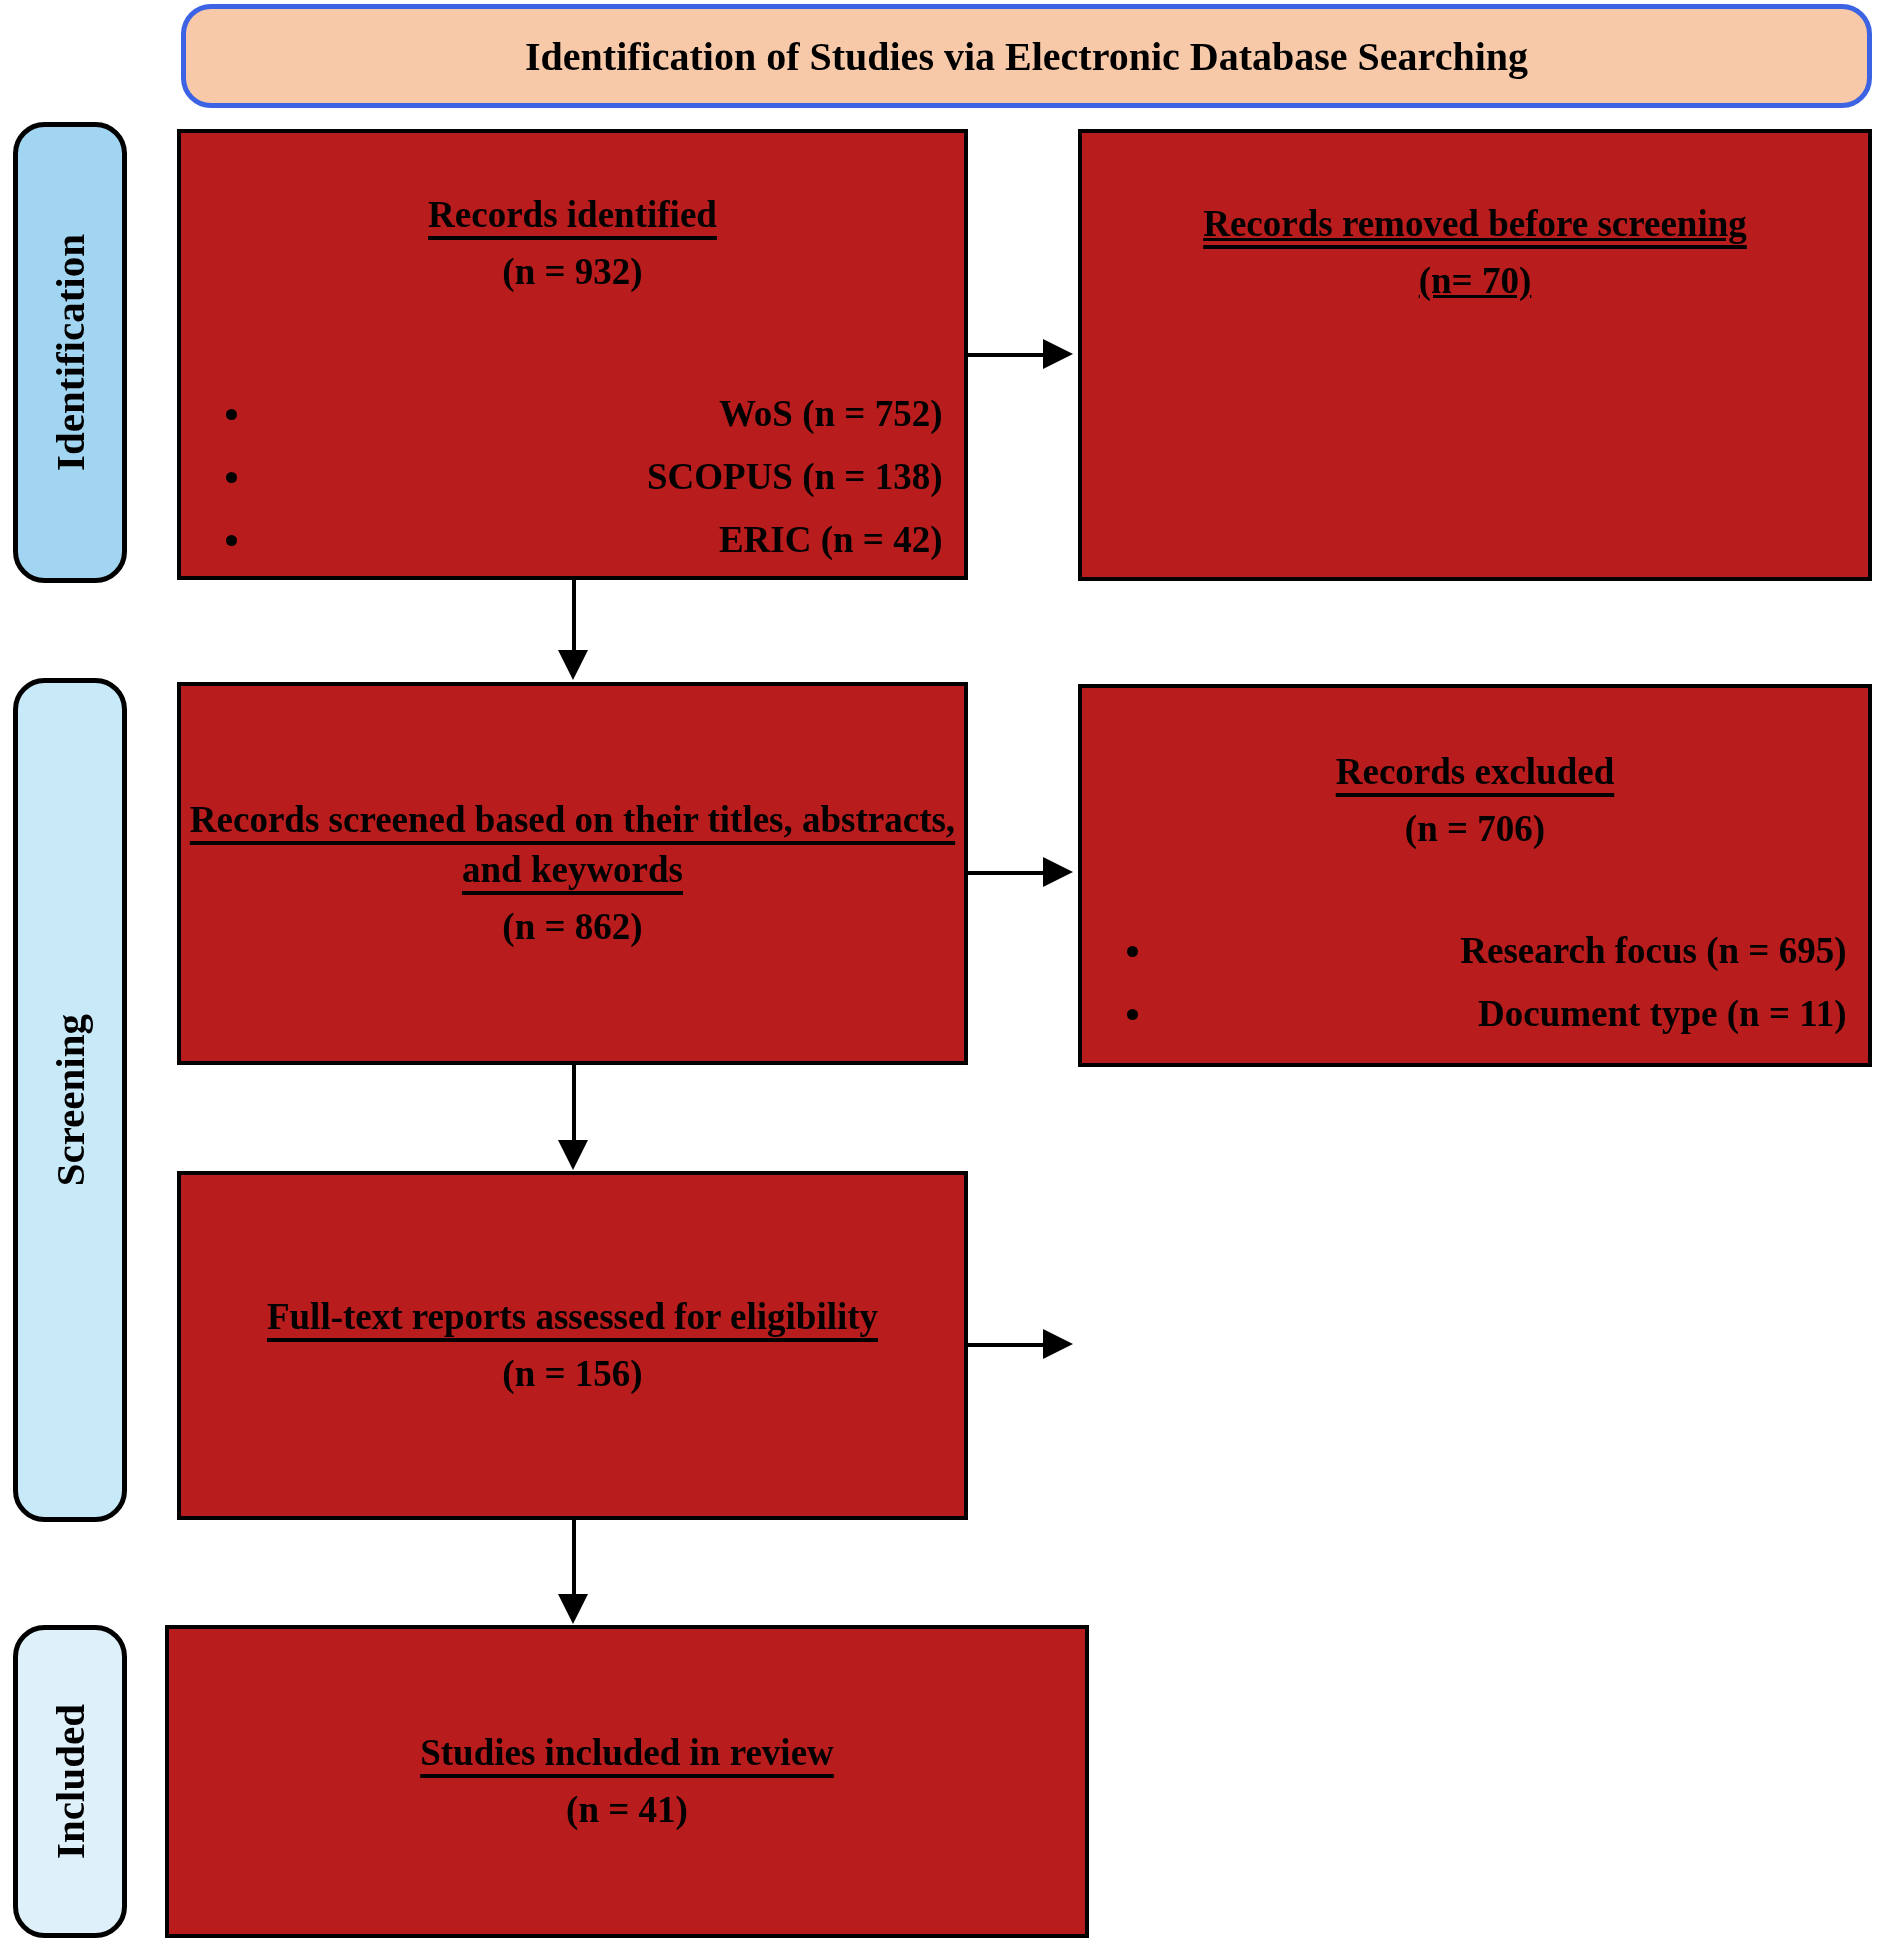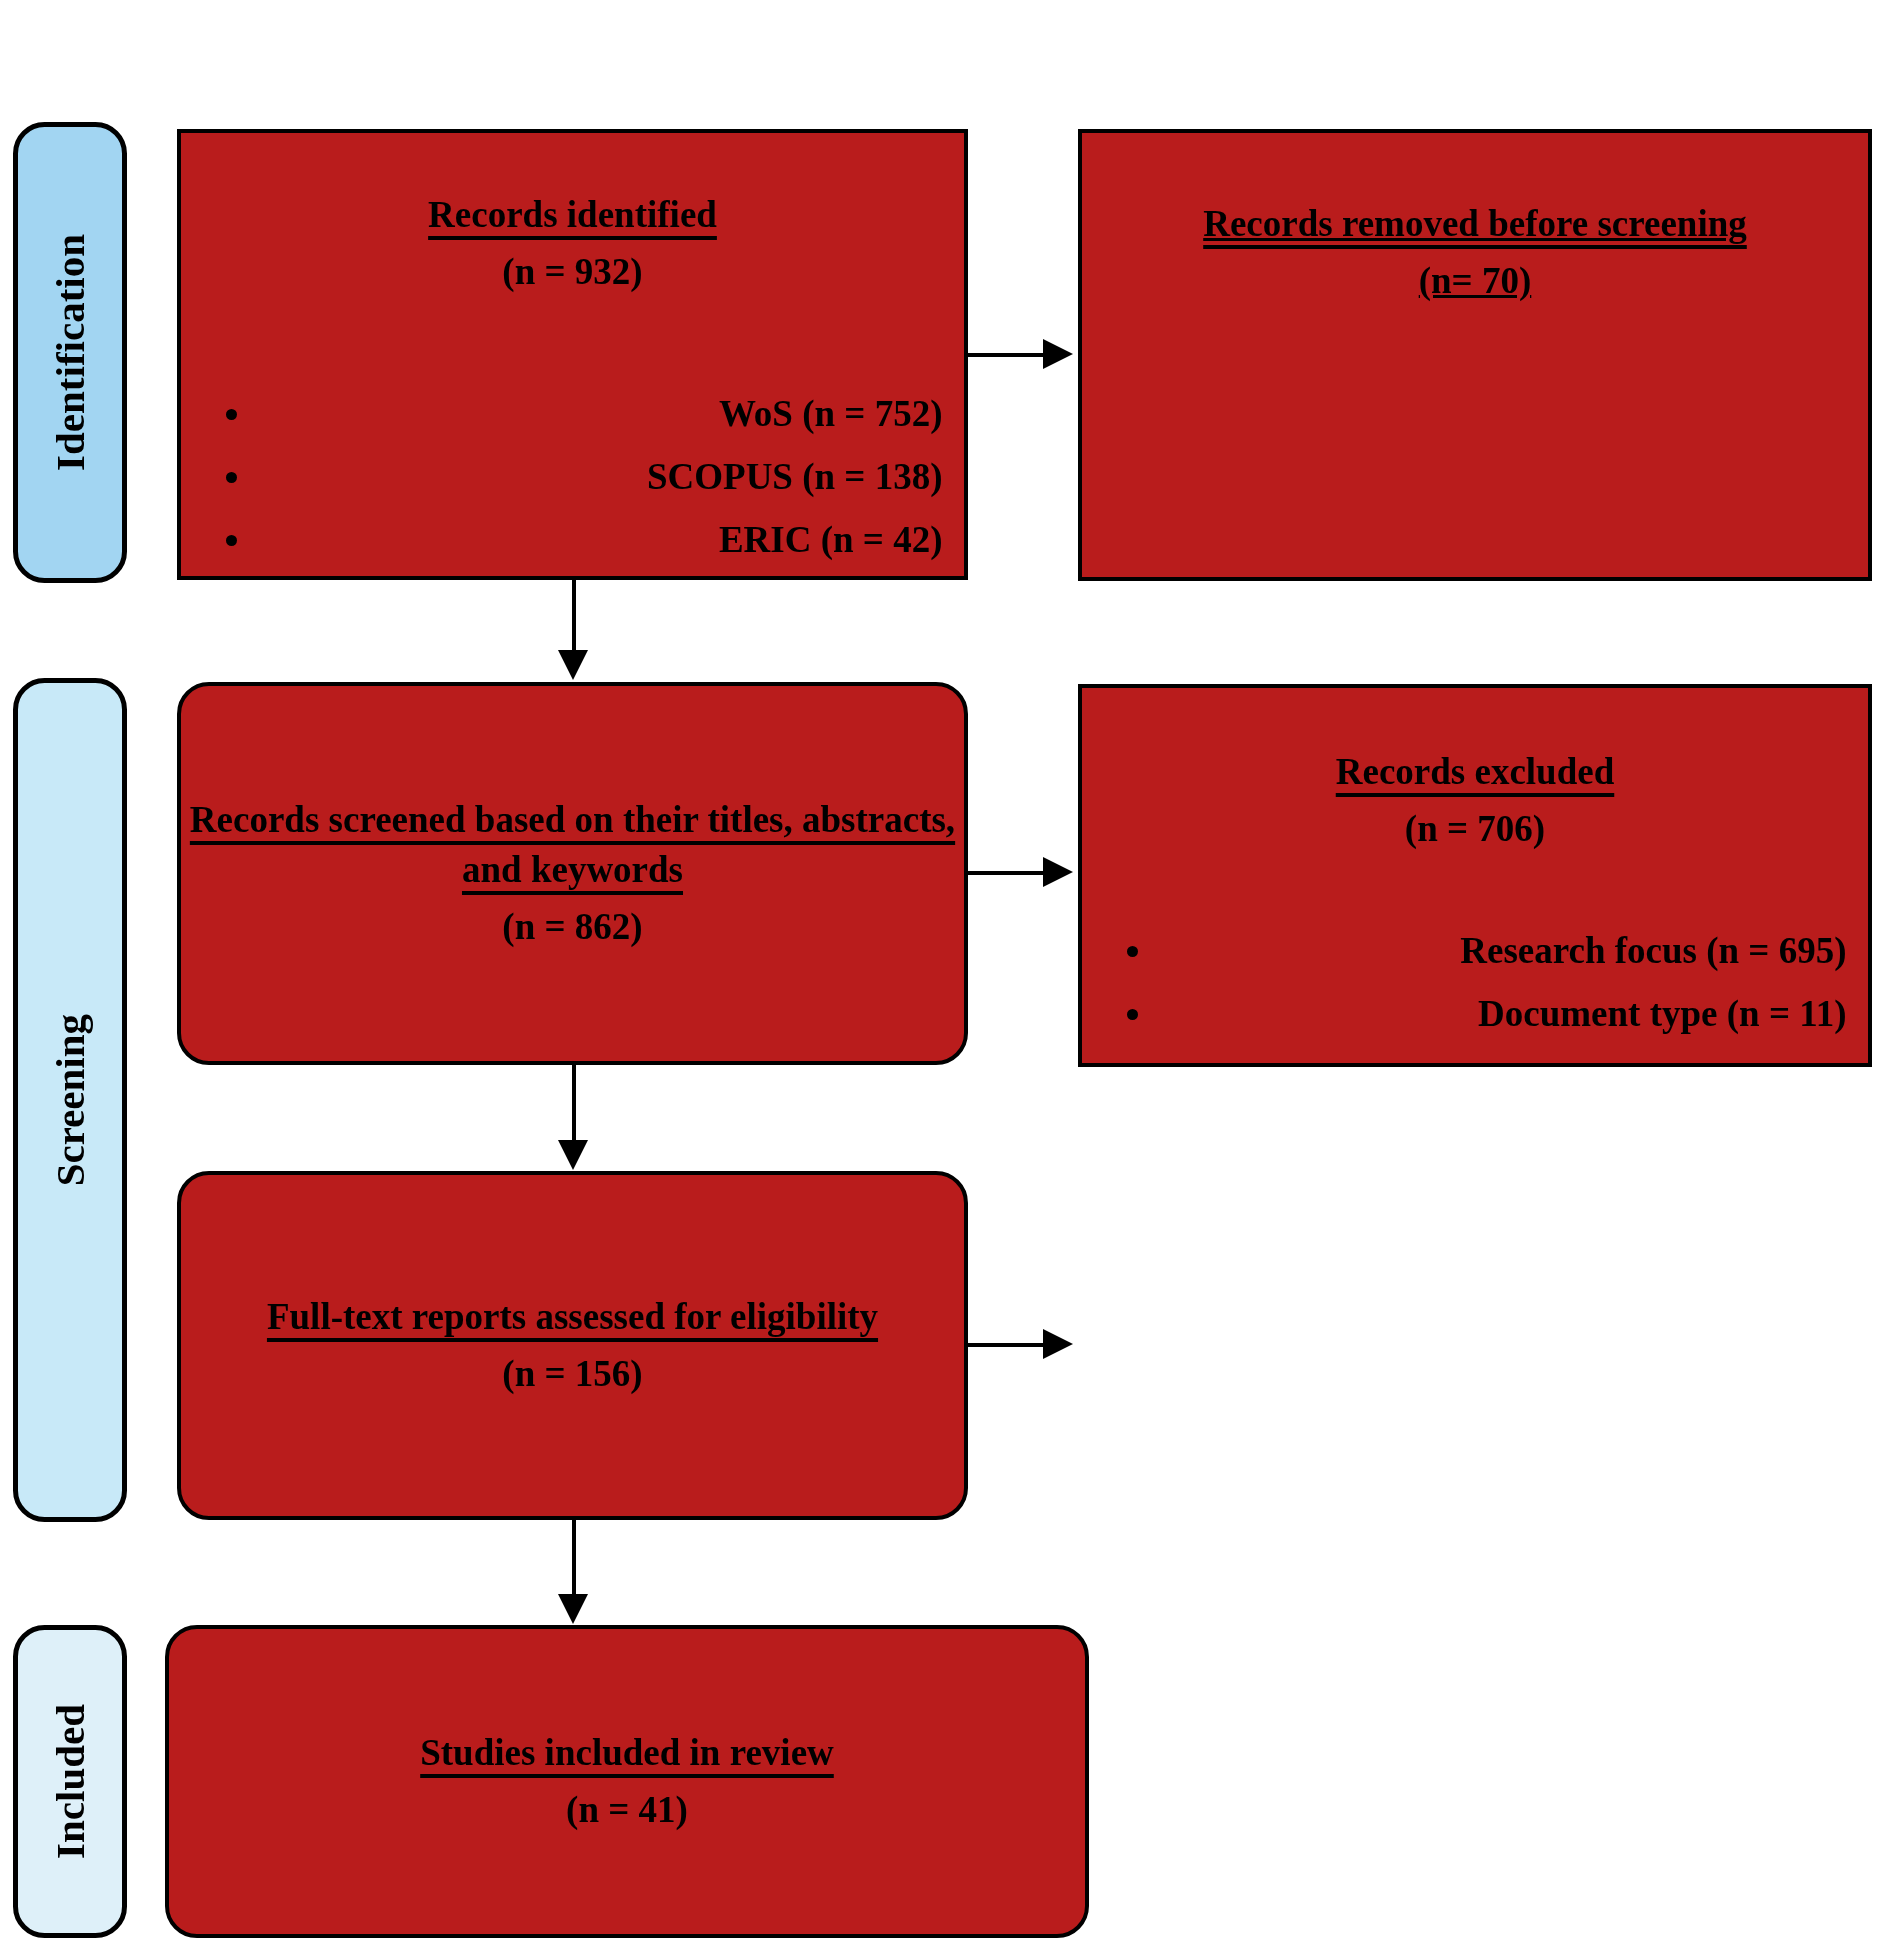--- a/index.html
+++ b/index.html
@@ -50,21 +50,21 @@
   }
   .box .bhead{text-align:center;}
   .box .u{
     text-decoration:underline;
     text-decoration-thickness:4.3px;
     text-underline-offset:8.6px;
   }
   .box .count{display:block;margin-top:7.2px;}
   .box ul{margin:0 21.5px 0 21.5px;padding-left:52px;list-style:disc outside;text-align:right;}
   .box li{margin-bottom:13px;}
-  .box.centered{display:flex;align-items:center;justify-content:center;text-align:center;border-radius:32px;}
+  .box.centered{display:flex;align-items:center;justify-content:center;text-align:center;}
   #box-records-identified{left:177px;top:129px;width:791px;height:451px;}
   #box-records-identified .bhead{margin-top:57px;}
   #box-records-identified ul{margin-top:92px;}
   #box-records-removed{left:1078px;top:129px;width:794px;height:452px;}
   #box-records-removed .bhead{margin-top:66px;text-decoration:underline;}
   #box-records-removed ul{margin-top:83px;}
   #box-records-screened{left:177px;top:682px;width:791px;height:383px;}
   #box-records-excluded{left:1078px;top:684px;width:794px;height:383px;}
   #box-records-excluded .bhead{margin-top:59px;}
   #box-records-excluded ul{margin-top:72px;}
@@ -77,20 +77,23 @@
   .hline{position:absolute;height:4.3px;background:#000;}
   .hhead{position:absolute;width:0;height:0;border-left:30px solid #000;border-top:15.7px solid transparent;border-bottom:15.7px solid transparent;}
   .vline{position:absolute;width:4.3px;background:#000;}
   .vhead{position:absolute;width:0;height:0;border-top:30px solid #000;border-left:15.7px solid transparent;border-right:15.7px solid transparent;}
 </style>
 </head>
 <body>
 
 <div class="page">
 
+  <div class="banner">
+    <span>Identification of Studies via Electronic Database Searching</span>
+  </div>
 
   <div class="stage identification">
     <span class="vtext">Identification</span>
   </div>
   <div class="stage screening">
     <span class="vtext">Screening</span>
   </div>
   <div class="stage included">
     <span class="vtext">Included</span>
   </div>

